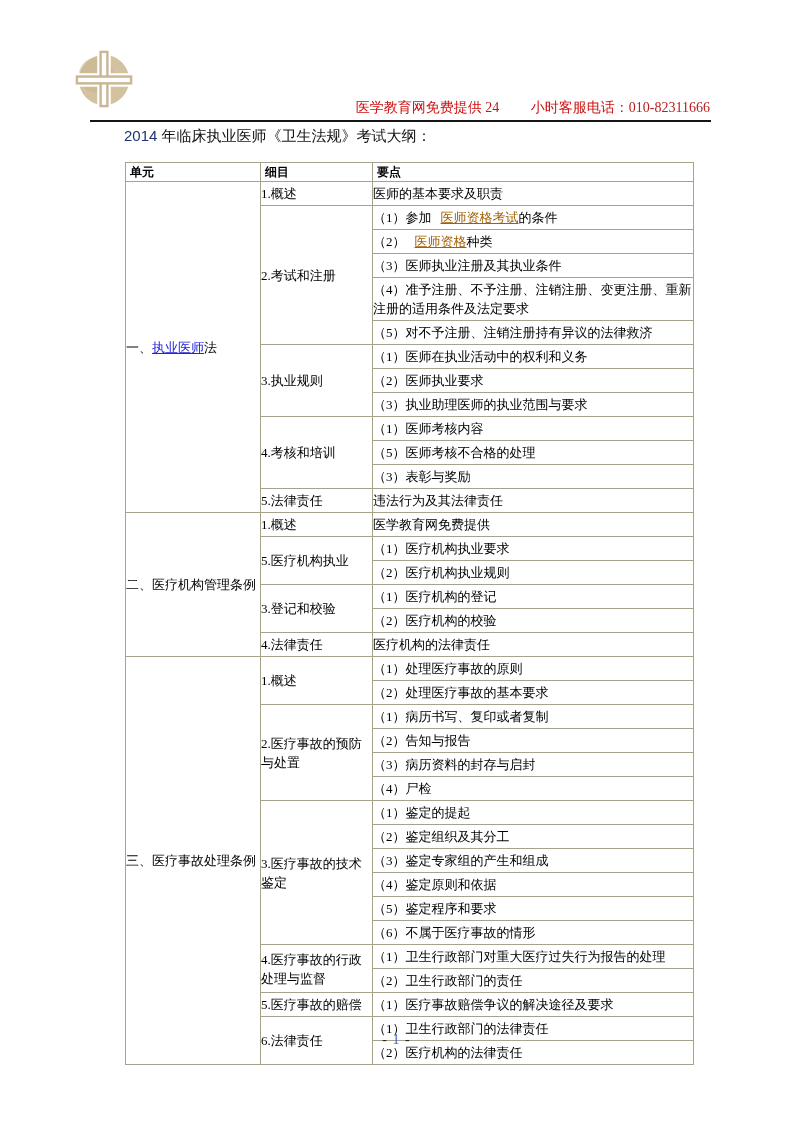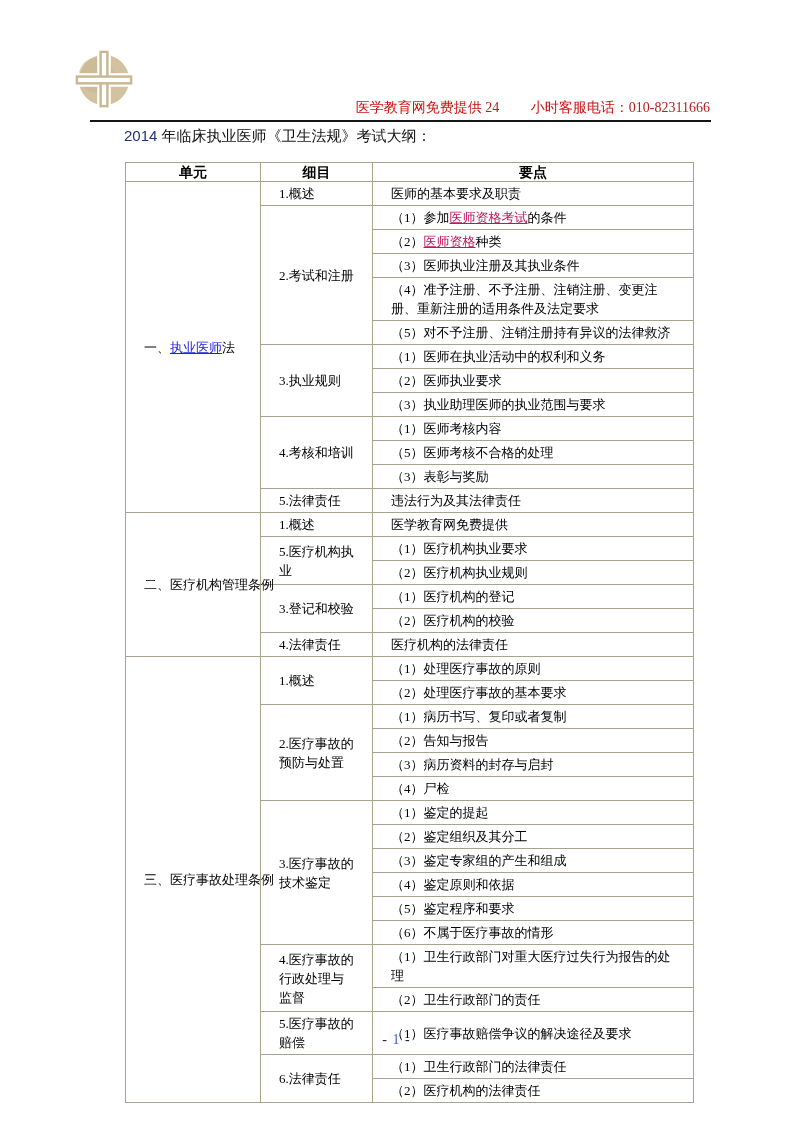--- a/index.html
+++ b/index.html
@@ -37,36 +37,36 @@
   }
   .title-year{color:#20336f;}
   
   table.outline{
     position:absolute;left:125px;top:162px;
     width:543px;border-collapse:collapse;table-layout:fixed;
     font-size:13px;color:#000;
   }
   table.outline th, table.outline td{
     border:1px solid #a7a28c;
-    padding:2px 18px;
+    padding:2px 0;
     vertical-align:middle;
     text-align:left;
     line-height:19px;
     word-break:break-all;
   }
   table.outline th{
     font-family:"Liberation Sans","DejaVu Sans",sans-serif;
-    font-weight:bold;font-size:14px;line-height:14px;padding:2px 4px;text-align:center;
+    font-weight:bold;font-size:12px;line-height:14px;padding:2px 4px;
   }
   .col-unit{width:126px;}
   .col-item{width:103px;}
   .col-point{width:312px;}
   td.unit-cell{white-space:nowrap;padding-left:3px;}
   a.link-blue{color:#2222dd;cursor:pointer;}
-  a.link-visited{color:#be185d;text-decoration:underline;cursor:pointer;}
+  a.link-visited{color:#a16207;text-decoration:underline;cursor:pointer;margin-left:9px;}
   
   .footer{
     position:absolute;left:0;top:1032px;width:100%;
     text-align:center;font-size:14px;color:#222;letter-spacing:1px;
   }
   .page-num{color:#3b5bd0;}
 </style>
 </head>
 <body>
 

